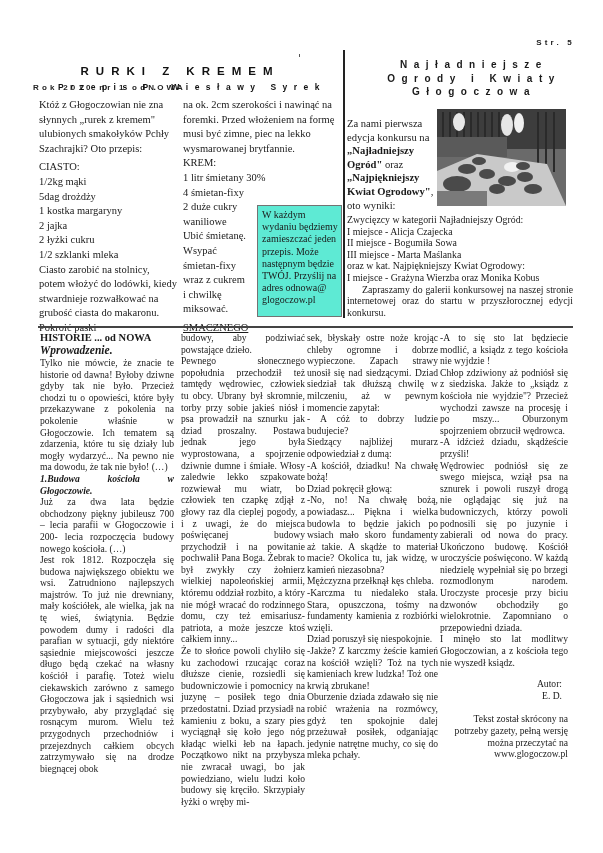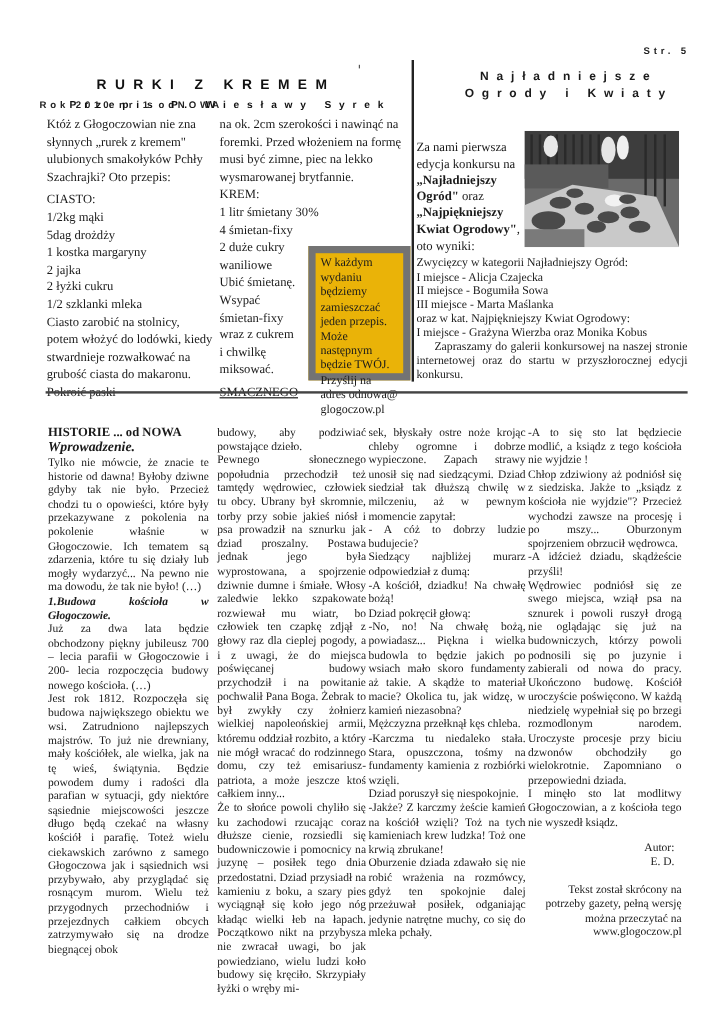--- a/index.html
+++ b/index.html
@@ -6,25 +6,25 @@
   body { width:603px; height:853px; position:relative; overflow:hidden;
          font-family:"Liberation Serif", serif; color:#1a1a1a; }
   .abs { position:absolute; }
   .hdr { font-family:"Liberation Sans", sans-serif; font-weight:bold; font-size:8px; letter-spacing:3.2px; color:#222; top:38px; }
   .tick { left:299px; top:54px; width:1px; height:3px; background:#555; }
   .title-sans { font-family:"Liberation Sans", sans-serif; font-weight:bold; text-align:center; color:#111; }
   .t1 { font-size:11.5px; letter-spacing:7px; }
   .t2 { font-size:8.5px; letter-spacing:6.5px; }
   .serif11 { font-size:10.5px; line-height:14.6px; }
   .col p { margin:0; }
-  .recipe-box { border:6px solid #737373; background:#eab308; font-size:10px; line-height:12.2px; padding:3px 3px 4px 4px; box-sizing:border-box; }
+  .recipe-box { border:1px solid #737373; background:#5eead4; font-size:10px; line-height:12.2px; padding:3px 3px 4px 4px; box-sizing:border-box; }
   .vline { background:#222; width:1.5px; }
   .hline { background:#444; height:1.5px; }
   .garden-title { font-family:"Liberation Sans", sans-serif; font-weight:bold; text-align:center; font-size:10px; letter-spacing:6.5px; line-height:13.5px; }
-  .bot { font-size:9.6px; line-height:11.6px; text-align:justify;margin-top:23px; }
+  .bot { font-size:9.6px; line-height:11.6px; text-align:justify; }
   .bot p { margin:0; }
   .photo { overflow:hidden; }
   .underline { text-decoration:underline; }
   b { font-weight:bold; }
 </style>
 </head>
 <body>
 
 <div class="abs hdr" style="left:33px;margin-top:45px;">Rok 2010 nr 1 odNOWA</div>
 <div class="abs hdr" style="right:28px;">Str. 5</div>
@@ -57,20 +57,21 @@
   </div>
 </div>
 
 <div class="abs recipe-box" style="left:257px; top:205px; width:85px; height:112px;">W każdym wydaniu będziemy zamieszczać jeden przepis. Może następnym będzie TWÓJ. Przyślij na adres odnowa@ glogoczow.pl</div>
 
 <div class="abs vline" style="left:343px; top:50px; height:268px;"></div>
 
 <div class="abs" style="left:345px; top:58px; width:258px;">
   <div class="garden-title">Najładniejsze</div>
   <div class="garden-title">Ogrody i Kwiaty</div>
+  <div class="garden-title">Głogoczowa</div>
 </div>
 
 <div class="abs" style="left:347px; top:117px; width:92px; font-size:10.6px; line-height:13.6px;">
   <span>Za nami pierwsza edycja konkursu na </span><b>„Najładniejszy Ogród"</b><span> oraz </span><b>„Najpiękniejszy Kwiat Ogrodowy"</b><span>, oto wyniki:</span>
 </div>
 
 <div class="abs photo" style="left:437px; top:109px; width:129px; height:97px;">
   <svg width="129" height="97" viewBox="0 0 129 97">
     <rect x="0" y="0" width="129" height="97" fill="#6a6a6a"></rect>
     <rect x="0" y="0" width="129" height="40" fill="#3d3d3d"></rect>

